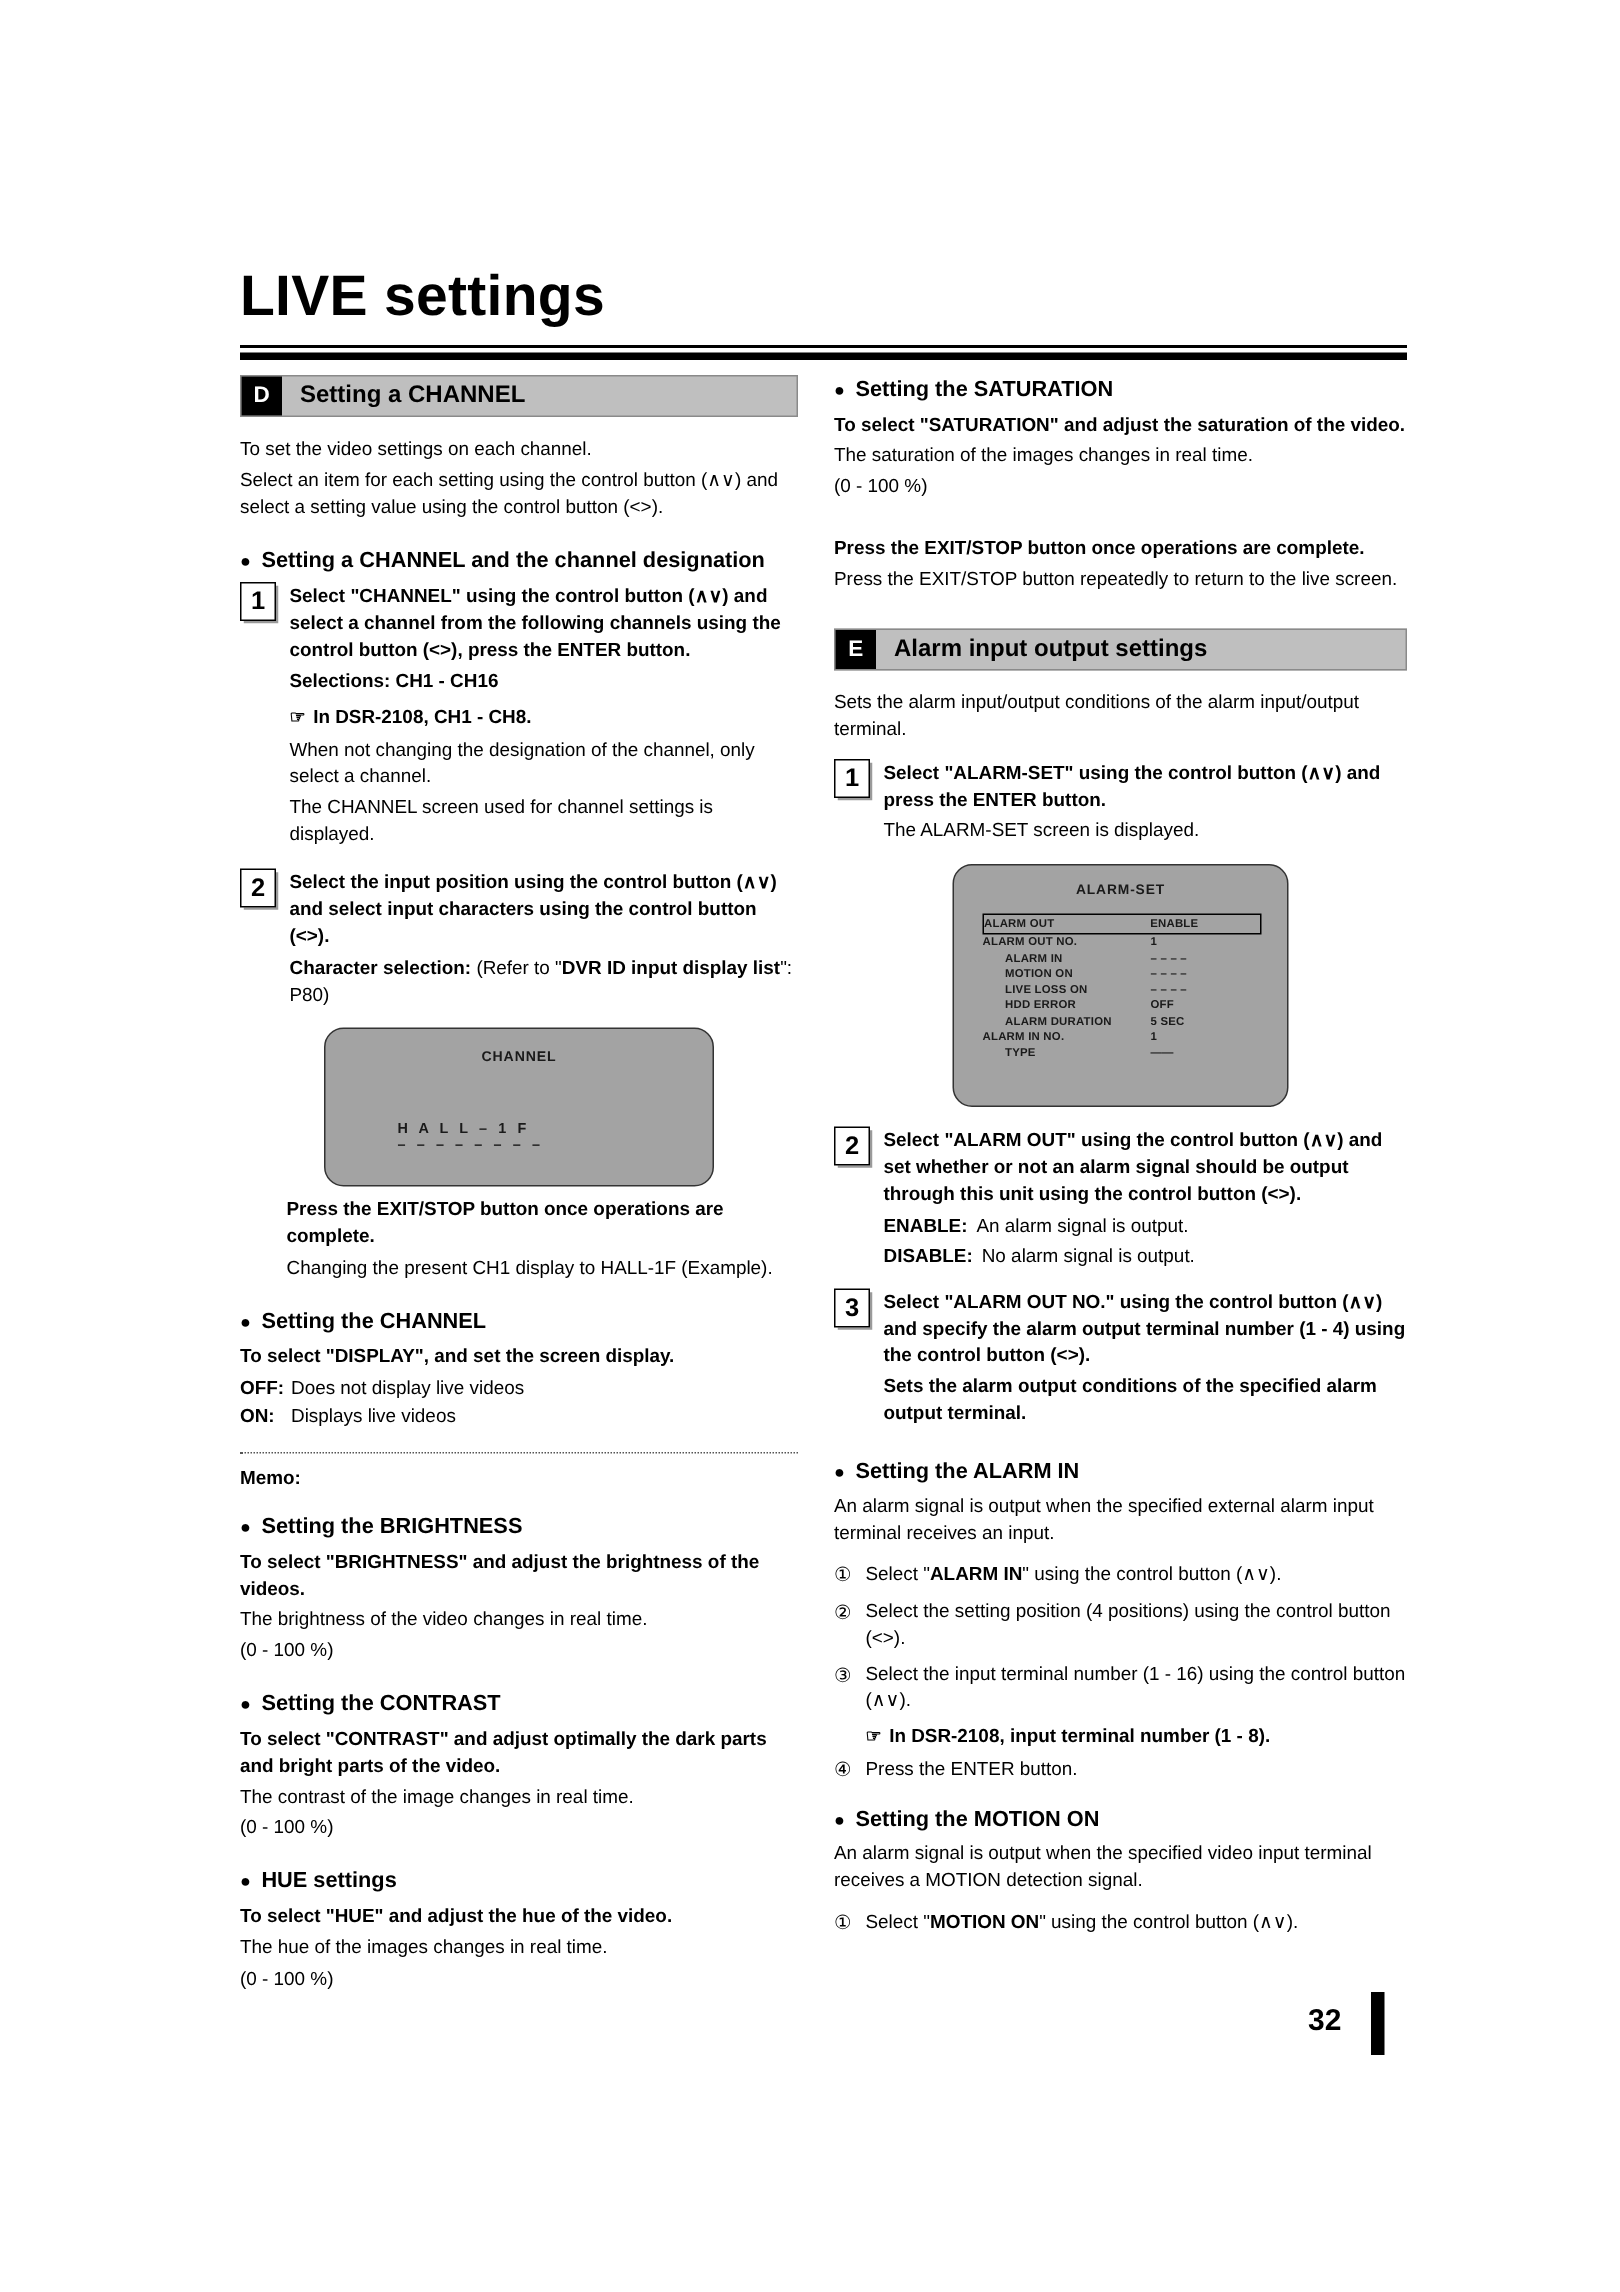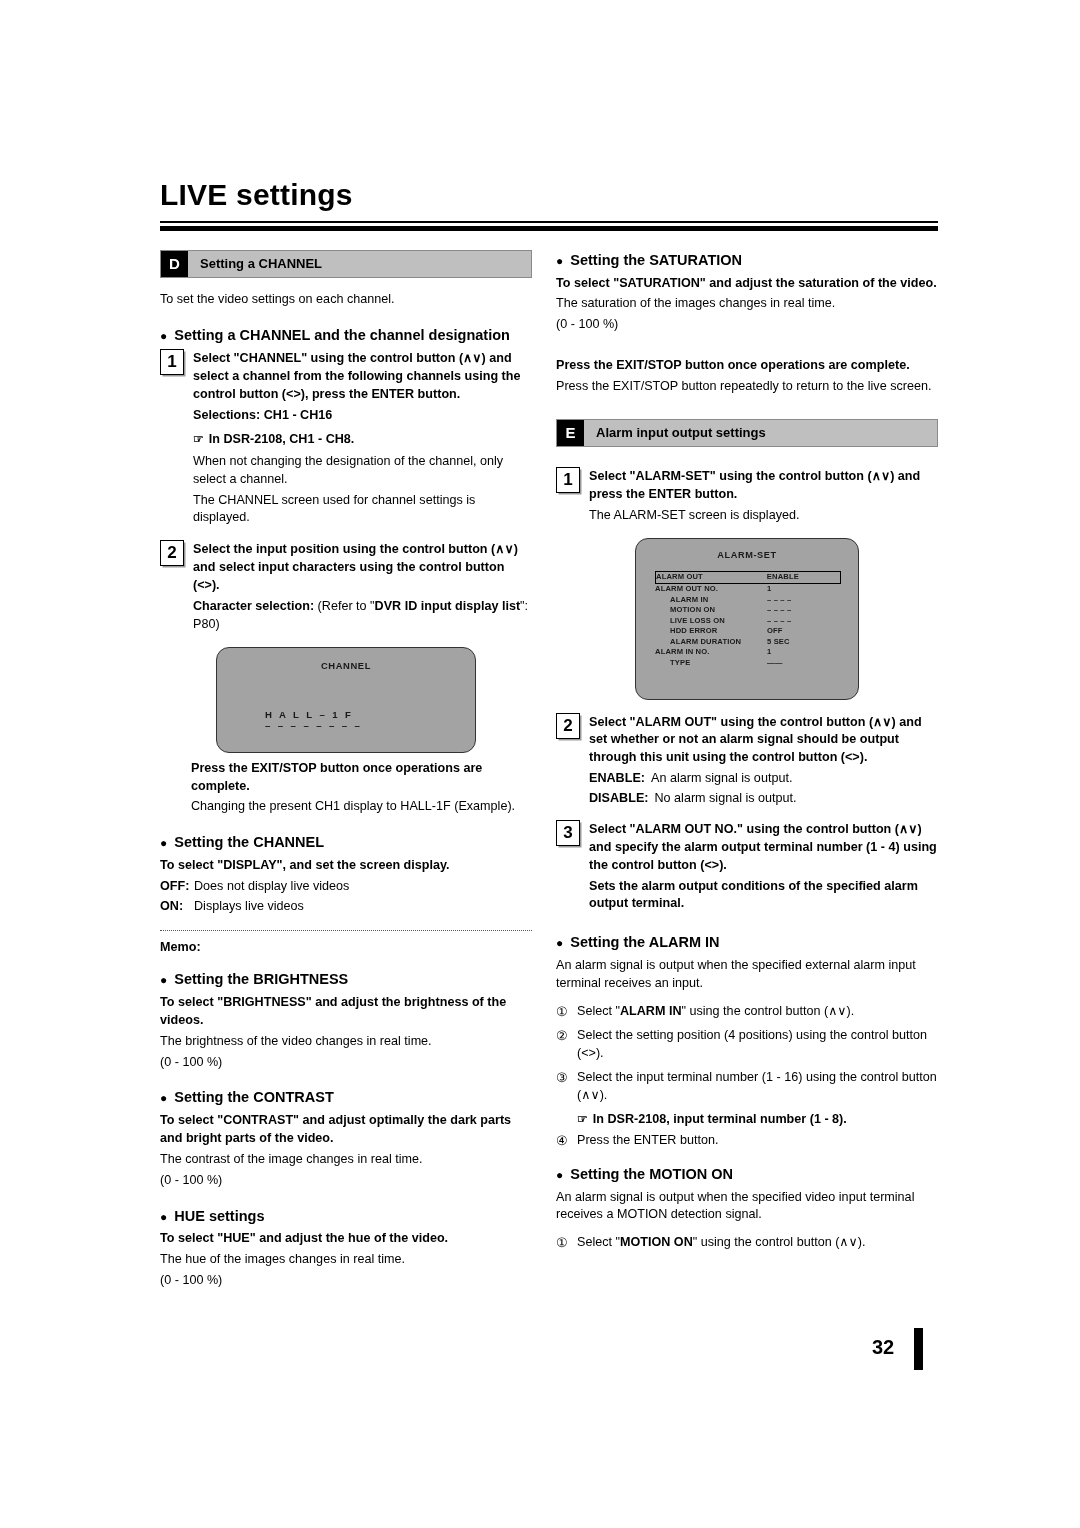--- a/index.html
+++ b/index.html
@@ -23,21 +23,21 @@
   }
 
   
   .title-block {
     position: absolute;
     left: 160px;
     top: 178px;
     width: 778px;
   }
   .page-title {
-    font-size: 30px;
+    font-size: 38px;
     font-weight: bold;
     letter-spacing: 0.2px;
     line-height: 1.1;
     margin: 0 0 10px 0;
   }
   .rule-thin {
     height: 2px;
     background: #000;
     width: 100%;
   }
@@ -75,21 +75,21 @@
     font-weight: bold;
     font-size: 15px;
     width: 27px;
     display: flex;
     align-items: center;
     justify-content: center;
     flex: 0 0 auto;
   }
   .banner-label {
     font-weight: bold;
-    font-size: 13px;
+    font-size: 16px;
     display: flex;
     align-items: center;
     padding-left: 12px;
   }
 
   
   p.body {
     margin: 0 0 3px 0;
   }
   p.bold {
@@ -292,20 +292,21 @@
   </div>
 
   <div class="col col-left">
 
     <div class="banner">
       <div class="banner-letter">D</div>
       <div class="banner-label">Setting a CHANNEL</div>
     </div>
 
     <p class="body">To set the video settings on each channel.</p>
+    <p class="body">Select an item for each setting using the control button (∧∨) and select a setting value using the control button (&lt;&gt;).</p>
 
     <div class="spacer-md"></div>
 
     <div class="bullet-head">
       <span class="bullet-dot">●</span>
       <span>Setting a CHANNEL and the channel designation</span>
     </div>
 
     <div class="step">
       <div class="step-num">1</div>
@@ -411,20 +412,21 @@
     <p class="bold">Press the EXIT/STOP button once operations are complete.</p>
     <p class="body">Press the EXIT/STOP button repeatedly to return to the live screen.</p>
 
     <div class="spacer-lg"></div>
 
     <div class="banner">
       <div class="banner-letter">E</div>
       <div class="banner-label">Alarm input output settings</div>
     </div>
 
+    <p class="body">Sets the alarm input/output conditions of the alarm input/output terminal.</p>
 
     <div class="spacer-sm"></div>
 
     <div class="step">
       <div class="step-num">1</div>
       <div class="step-body">
         <p class="bold">Select "ALARM-SET" using the control button (∧∨) and press the ENTER button.</p>
         <p class="body">The ALARM-SET screen is displayed.</p>
       </div>
     </div>

